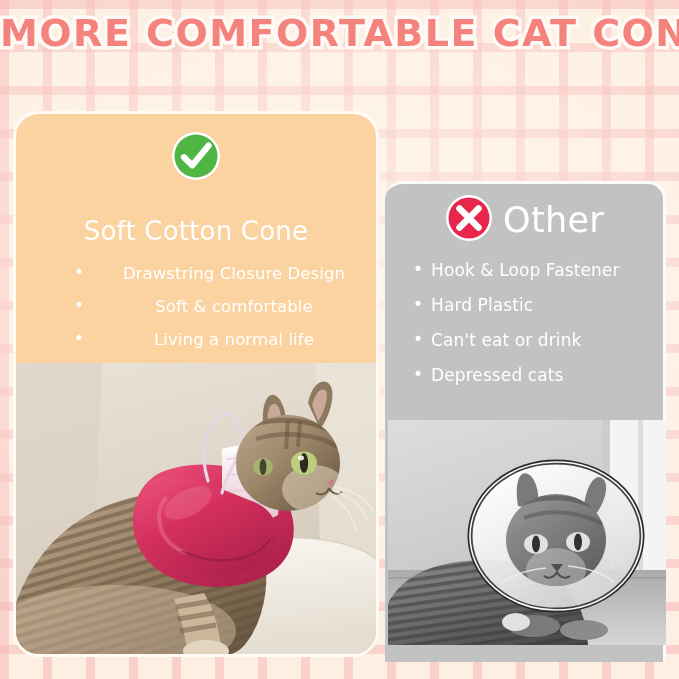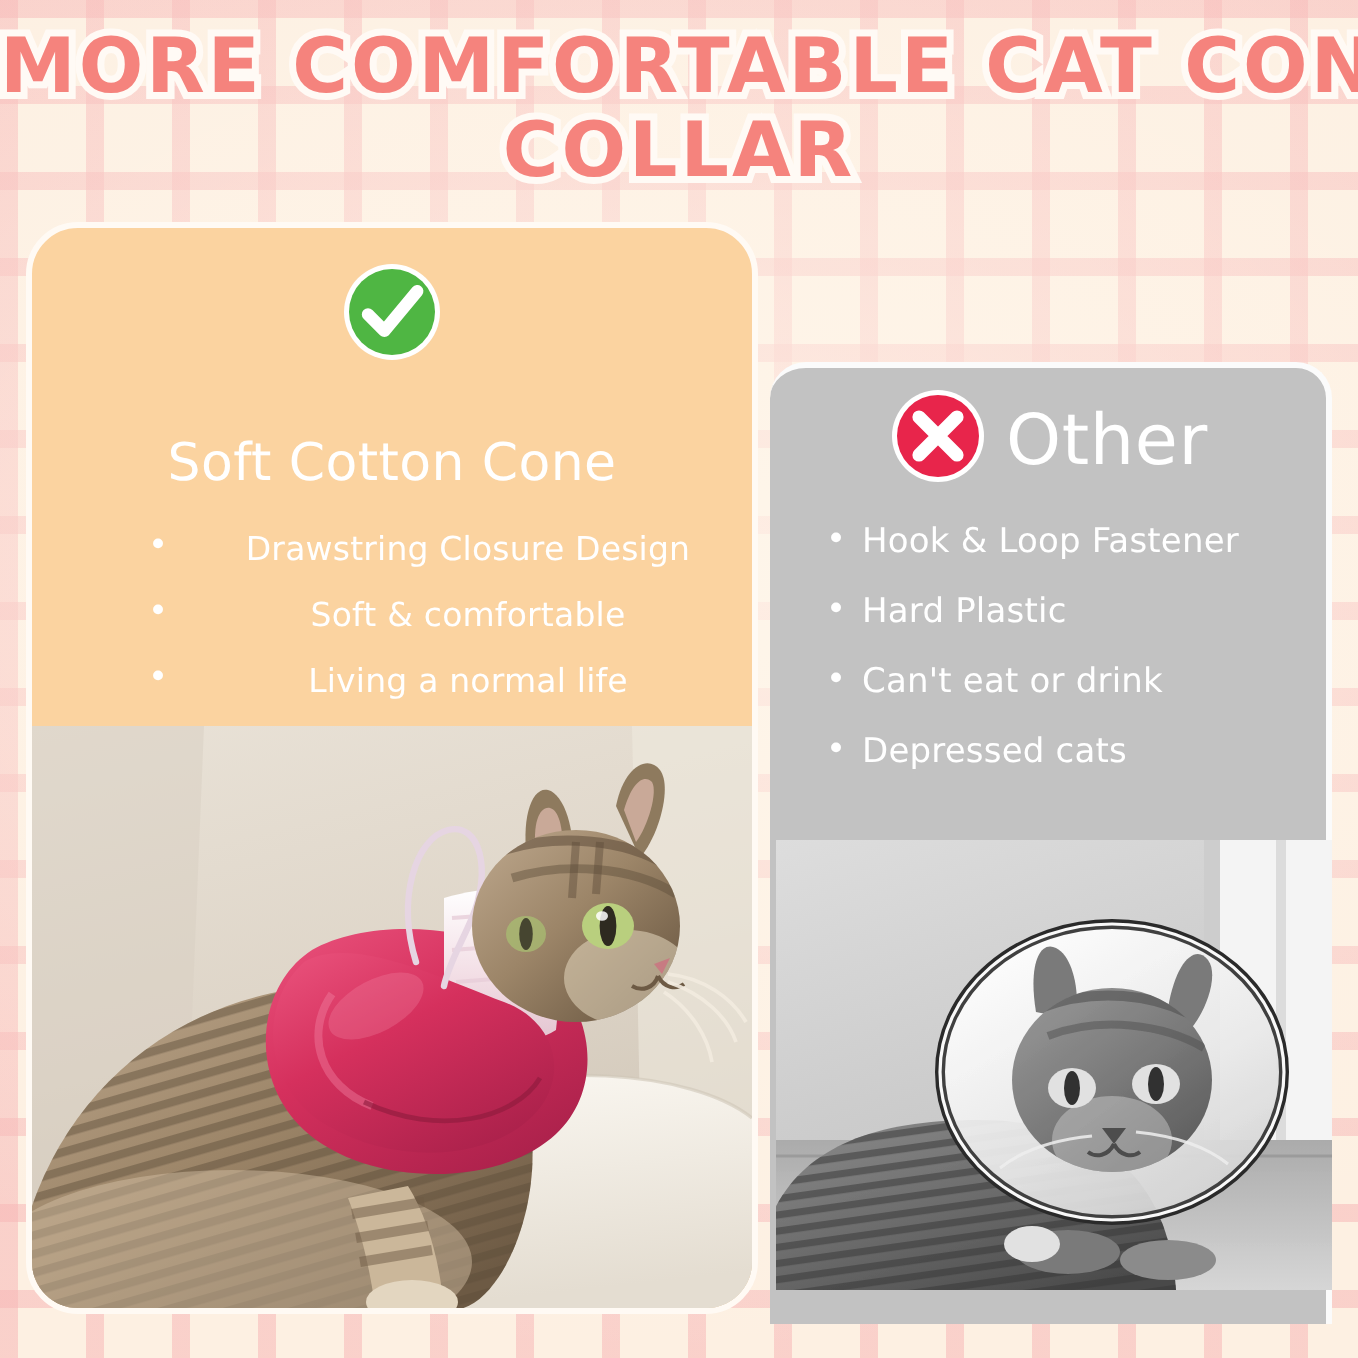--- a/index.html
+++ b/index.html
@@ -174,21 +174,20 @@
   #photo-other svg { filter: grayscale(100%) contrast(1.05); }
 </style>
 </head>
 <body>
 
 <div id="bg-gingham"></div>
 <div id="bg-wash"></div>
 
 <div id="title-block">
   <div class="title-line">MORE COMFORTABLE CAT CONE</div>
-  <div class="title-line second">COLLAR</div>
 </div>
 
 <div id="panels">
 
   <div class="panel" id="panel-our">
 
     <div class="head-row">
       <span class="badge">
         <svg width="52" height="52" viewBox="0 0 52 52">
           <circle cx="26" cy="26" r="24" fill="#ffffff"></circle>

